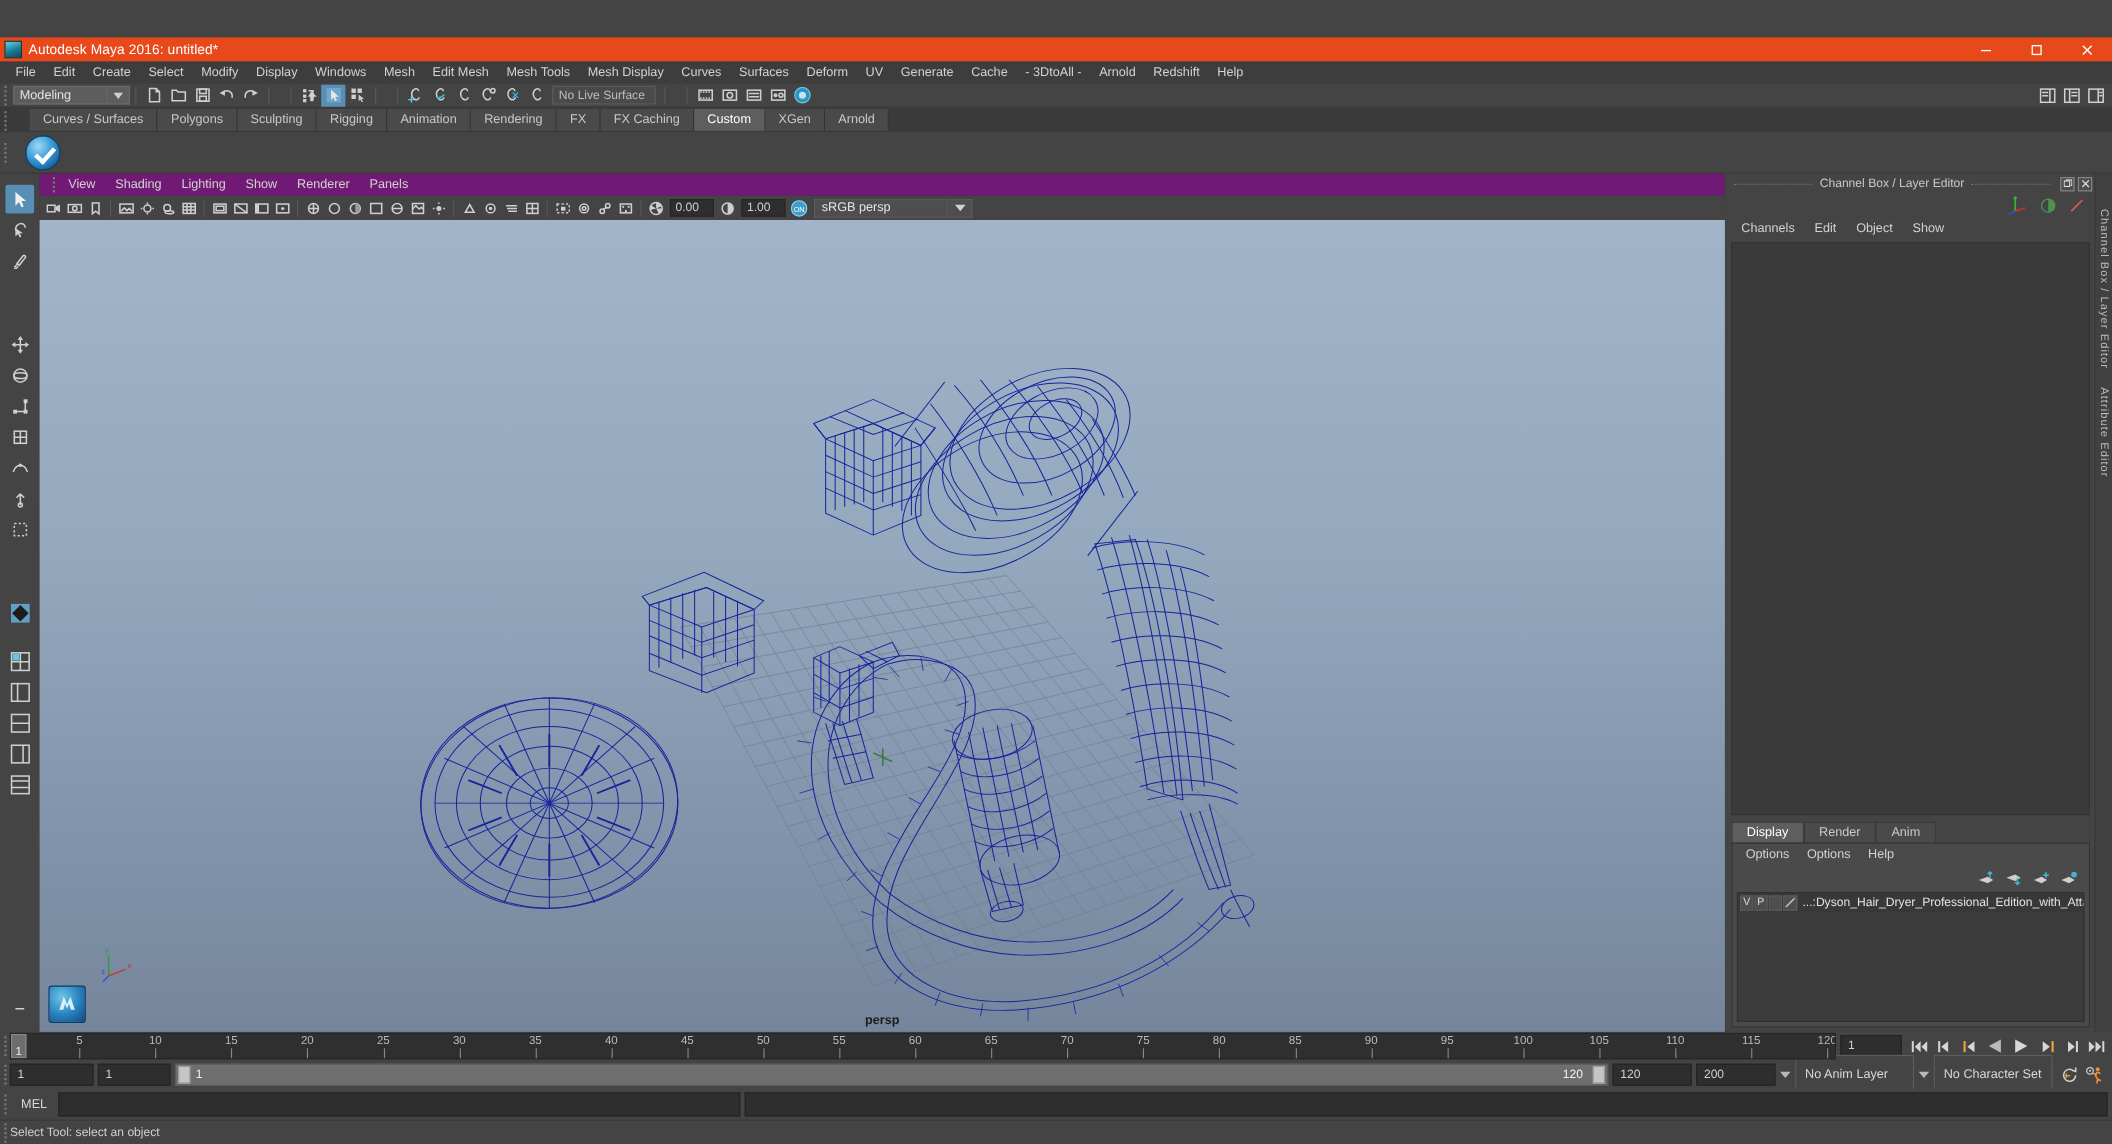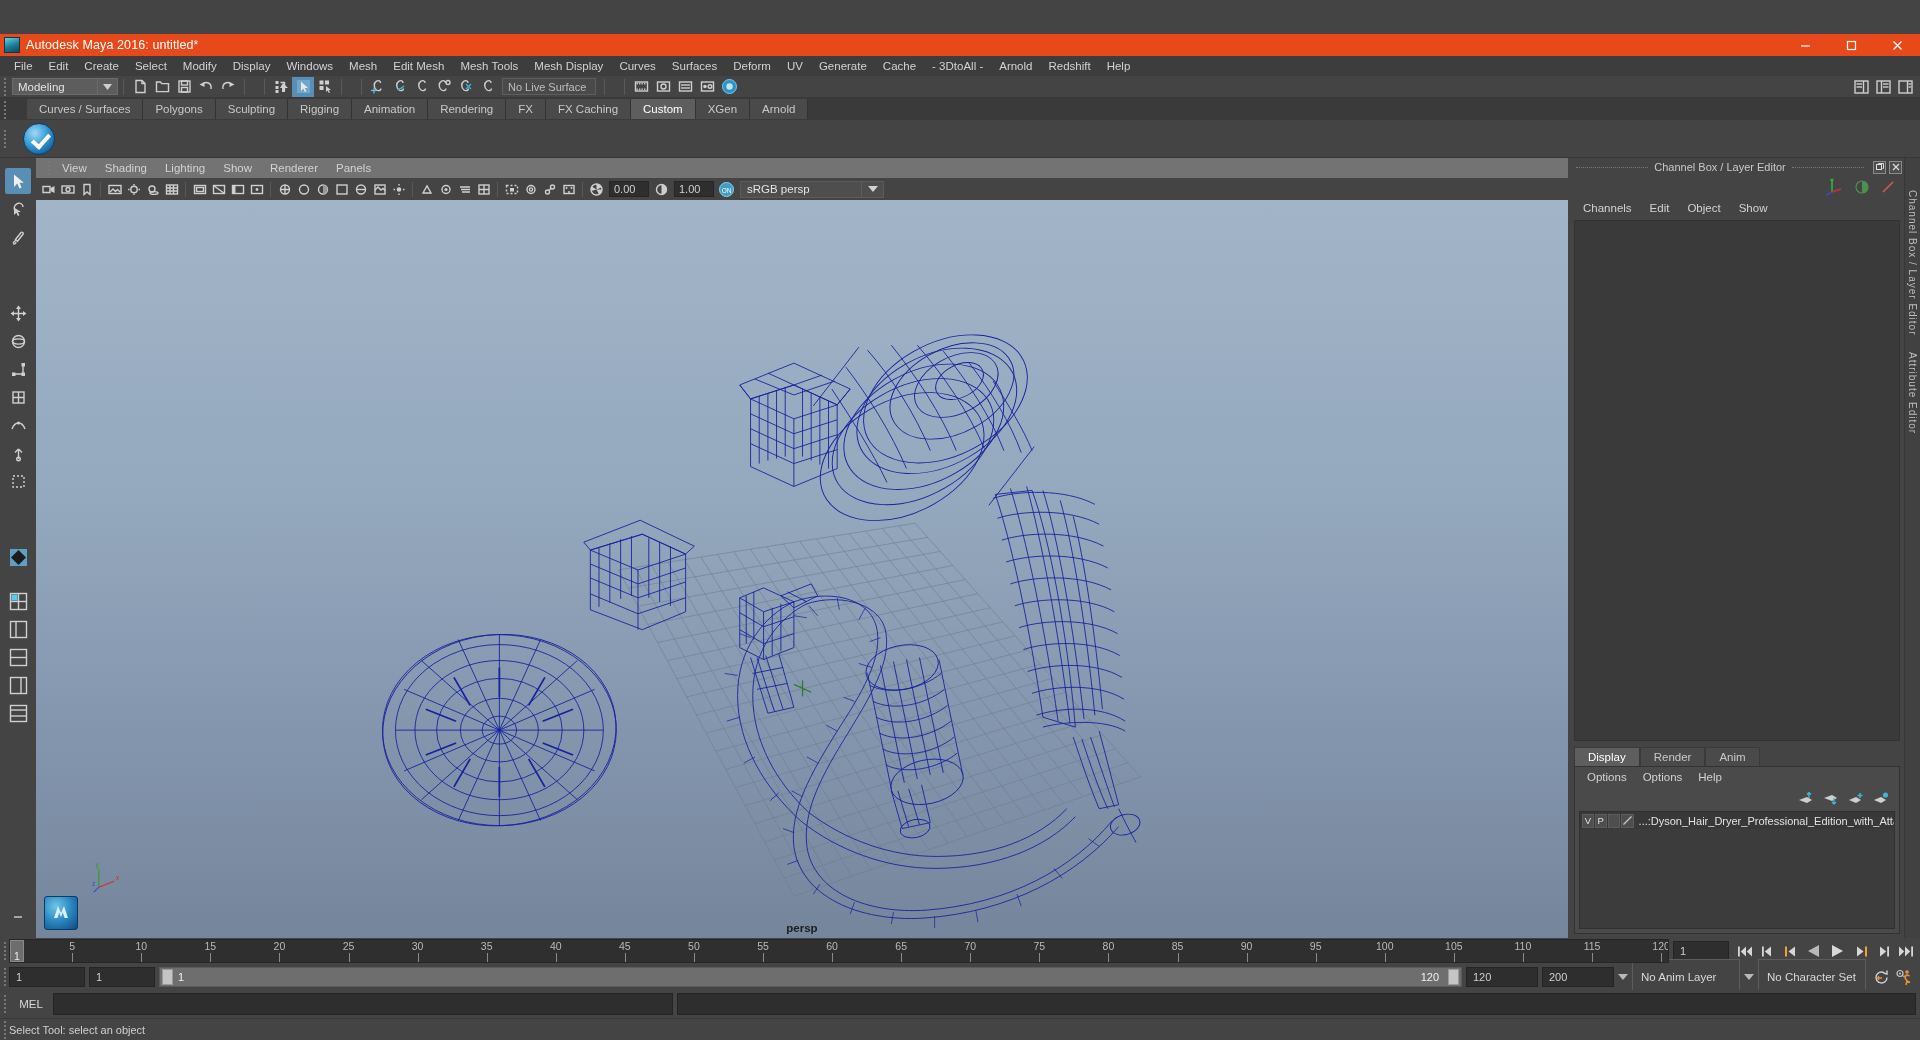--- a/index.html
+++ b/index.html
@@ -62,21 +62,21 @@
   .toolbox { width:36px; background:#444444; flex:0 0 36px; display:flex; flex-direction:column; align-items:center;
      padding-top:10px; gap:2px; }
   .tool { width:26px; height:26px; display:flex; align-items:center; justify-content:center; }
   .tool.sel { background:#5a8fb5; border-radius:2px; }
   .tool-gap { height:46px; }
   .tool-gap2 { height:14px; }
   .tbx-bottom { margin-top:auto; margin-bottom:8px; display:flex; flex-direction:column; align-items:center; gap:4px;}
 
   
   .viewcol { flex:1 1 auto; display:flex; flex-direction:column; min-width:0; background:#3b3b3b; }
-  .viewmenu { height:20px; background:#737373; display:flex; align-items:center; flex:0 0 20px; padding-left:8px; }
+  .viewmenu { height:20px; background:#701a75; display:flex; align-items:center; flex:0 0 20px; padding-left:8px; }
   .viewmenu .vmi { padding:0 9px; height:20px; line-height:20px; font-size:11.5px; color:#d2d2d2; }
   .viewtool { height:22px; background:#444; display:flex; align-items:center; flex:0 0 22px; padding-left:3px; gap:0px; }
   .vbtn { width:19px; height:19px; display:flex; align-items:center; justify-content:center; flex:0 0 19px; }
   .vsep { width:1px; height:15px; background:#585858; margin:0 4px; flex:0 0 1px; }
   .numfld { width:40px; height:16px; background:#2e2e2e; border:1px solid #262626; color:#cfcfcf; font-size:11px;
      display:flex; align-items:center; padding-left:4px; margin:0 3px; }
   .gammafld { width:122px; height:17px; background:#4e4e4e; border:1px solid #5c5c5c; color:#e4e4e4; font-size:11.5px;
      display:flex; align-items:center; padding-left:6px; margin-left:4px; }
   .gamma-arrow { width:22px; height:17px; background:#4e4e4e; border:1px solid #5c5c5c; border-left:none;
      display:flex; align-items:center; justify-content:center; }

